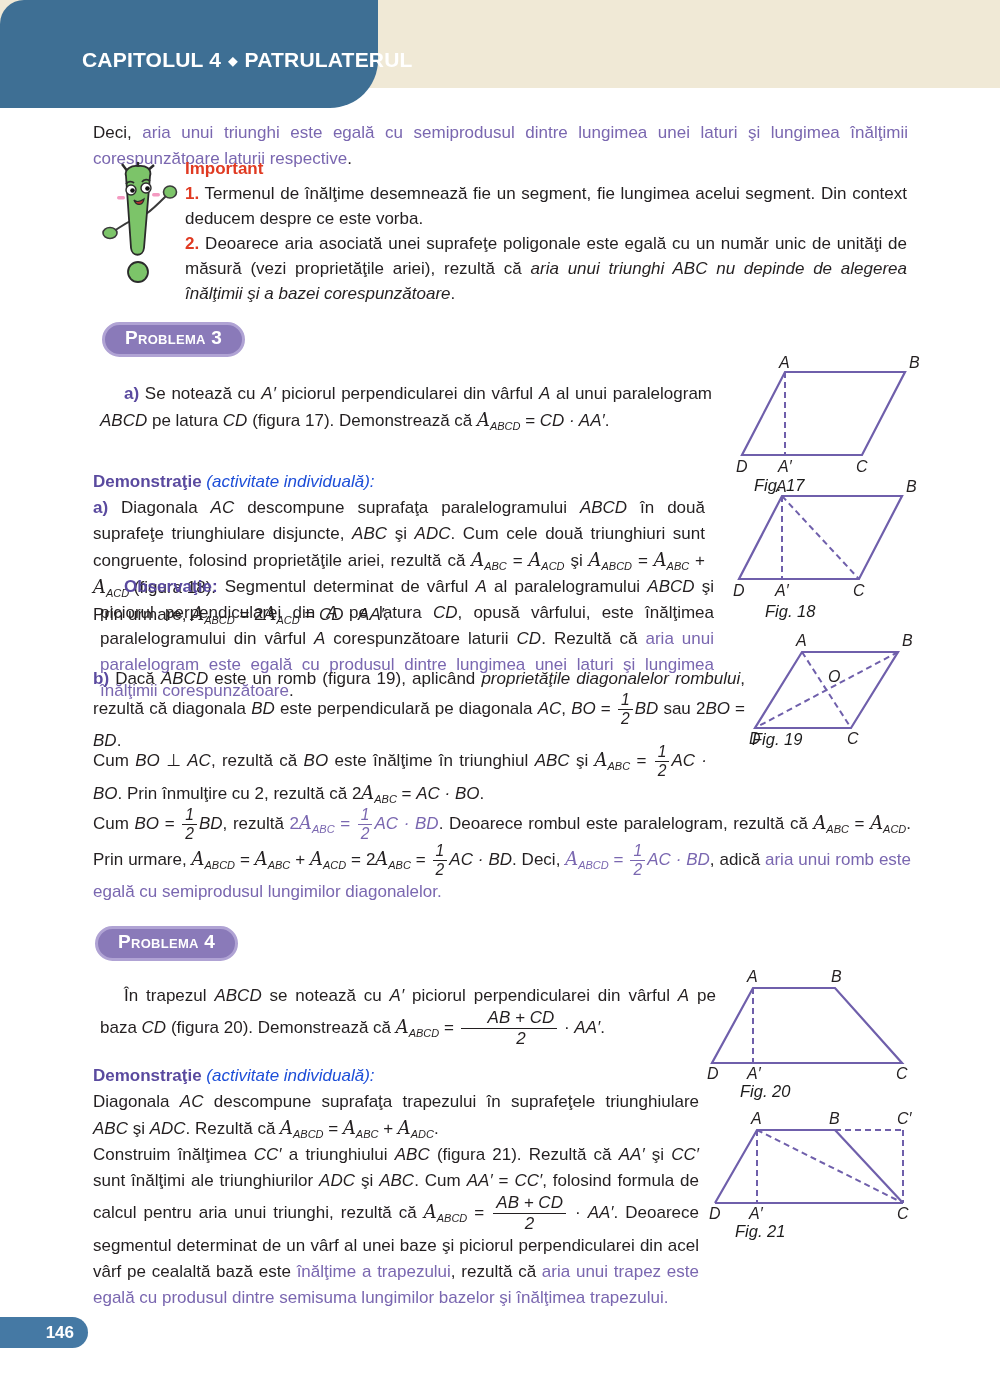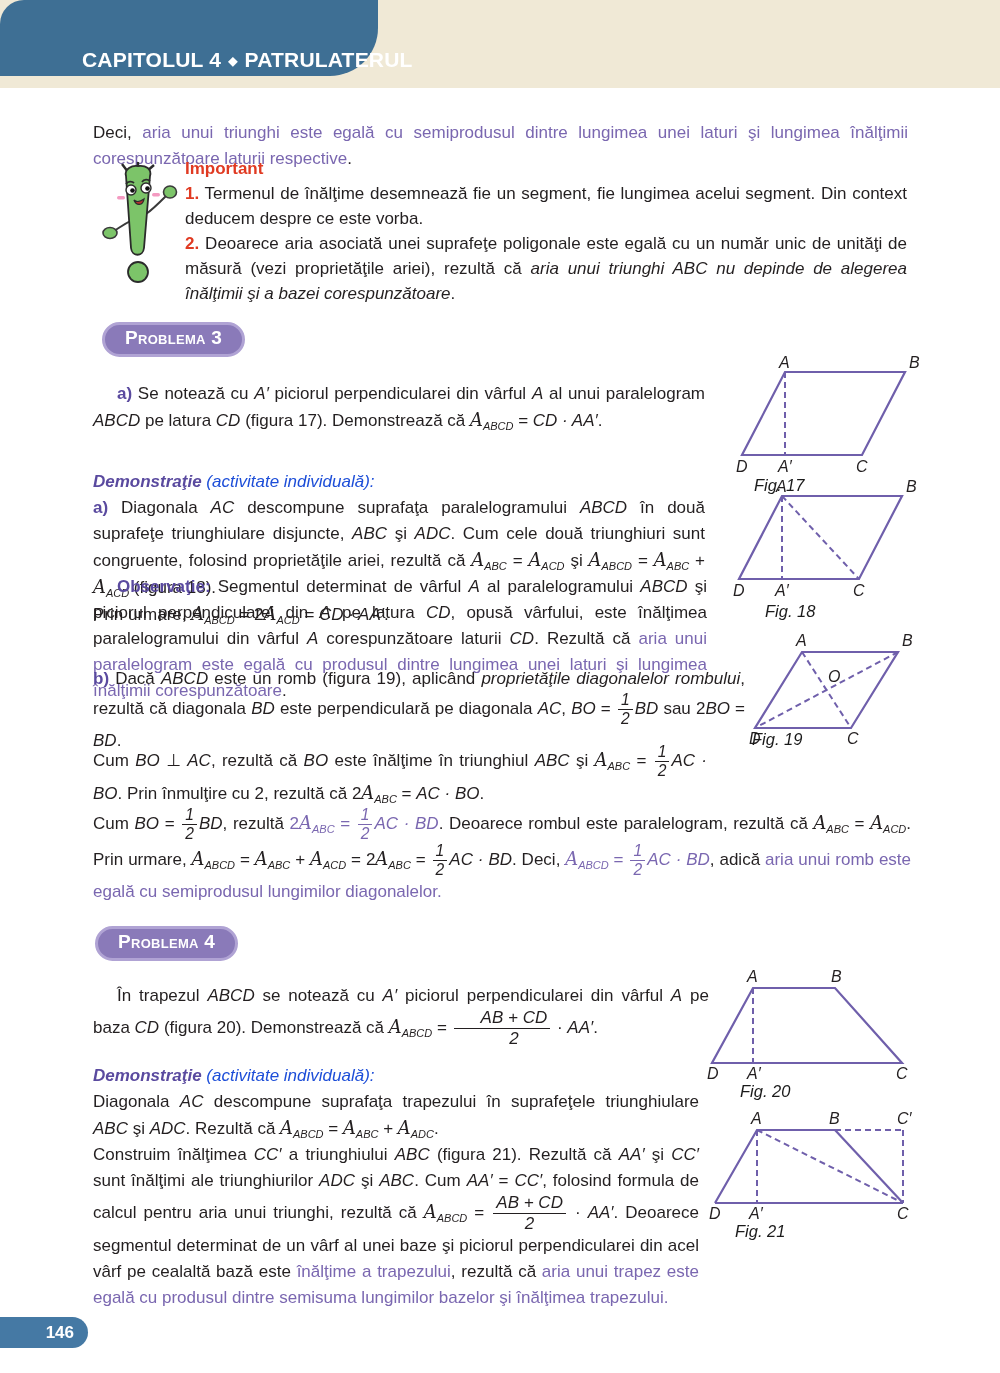--- a/index.html
+++ b/index.html
@@ -1,31 +1,31 @@
 <!DOCTYPE html>
 <html><head>
 <meta charset="utf-8">
 <style>
   html,body{margin:0;padding:0;background:#ffffff;}
   .page{position:relative;width:1000px;height:1373px;background:#ffffff;overflow:hidden;
         font-family:"Liberation Sans",sans-serif;color:#231f20;}
   
   .topbar{position:absolute;left:0;top:0;width:1000px;height:88px;background:#f0e9d6;}
-  .banner{position:absolute;left:0;top:0;width:378px;height:76px;background:#3e6f94;
+  .banner{position:absolute;left:0;top:0;width:378px;height:108px;background:#3e6f94;
           border-radius:24px 0 48px 0;}
   .banner-text{position:absolute;left:82px;top:48px;color:#ffffff;font-weight:bold;
                font-size:21px;letter-spacing:0.2px;white-space:nowrap;}
   .diamond{font-size:12px;vertical-align:2px;margin:0 7px;}
   
   .par{position:absolute;font-size:17px;line-height:26px;text-align:justify;}
   .nj{text-align:left;}
-  .ind{text-indent:24px;}
+  .ind{text-indent:24px;margin-left:7px;}
   .pu{color:#7a67b0;}
   .pb{color:#5a4a9f;font-weight:bold;}
-  .pbi{color:#5a4a9f;font-weight:bold;font-style:italic;}
+  .pbi{color:#5a4a9f;font-weight:bold;}
   .pui{color:#1d4ed8;font-style:italic;}
   .vi{font-style:italic;}
   .red{color:#e03a22;font-weight:bold;}
   sub{font-size:11px;font-style:italic;vertical-align:-4px;line-height:0;}
   .scr{font-family:"DejaVu Serif",serif;font-style:italic;font-size:1.05em;}
   .fr{display:inline-block;vertical-align:middle;text-align:center;font-size:0.92em;
       line-height:1.05;font-style:italic;padding:0 2px;}
   .fr .fn{display:block;border-bottom:1.5px solid currentColor;padding:0 3px 1px;}
   .fr .fd{display:block;padding-top:1px;}
   .bigfr{font-size:1em;}

